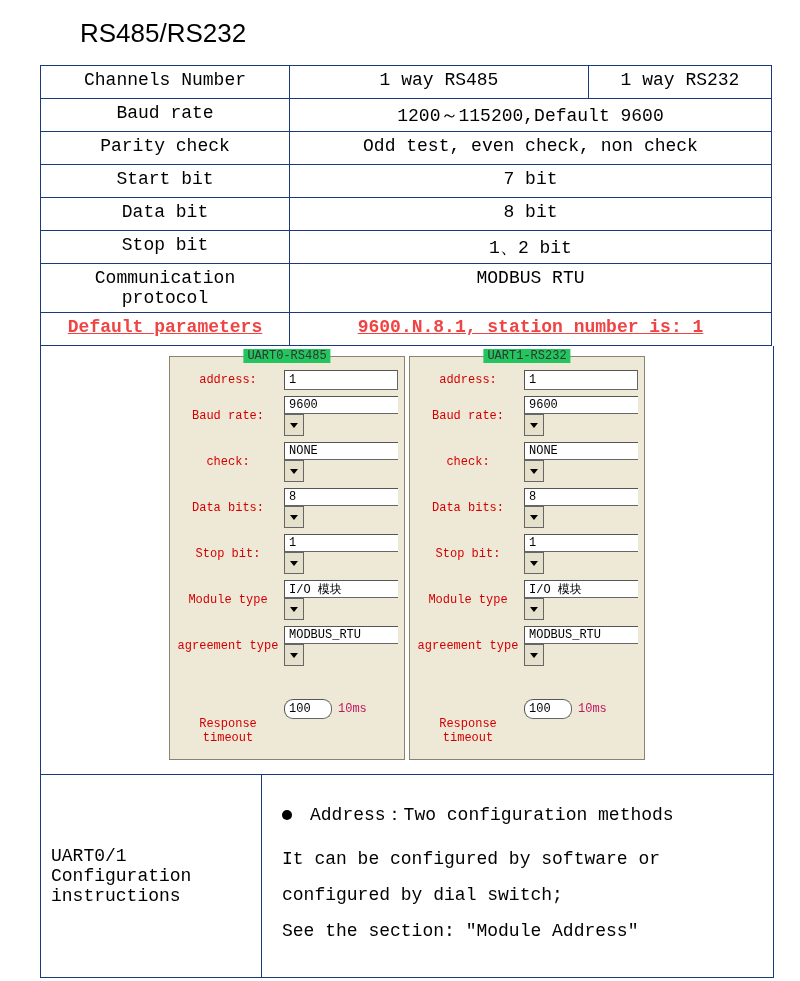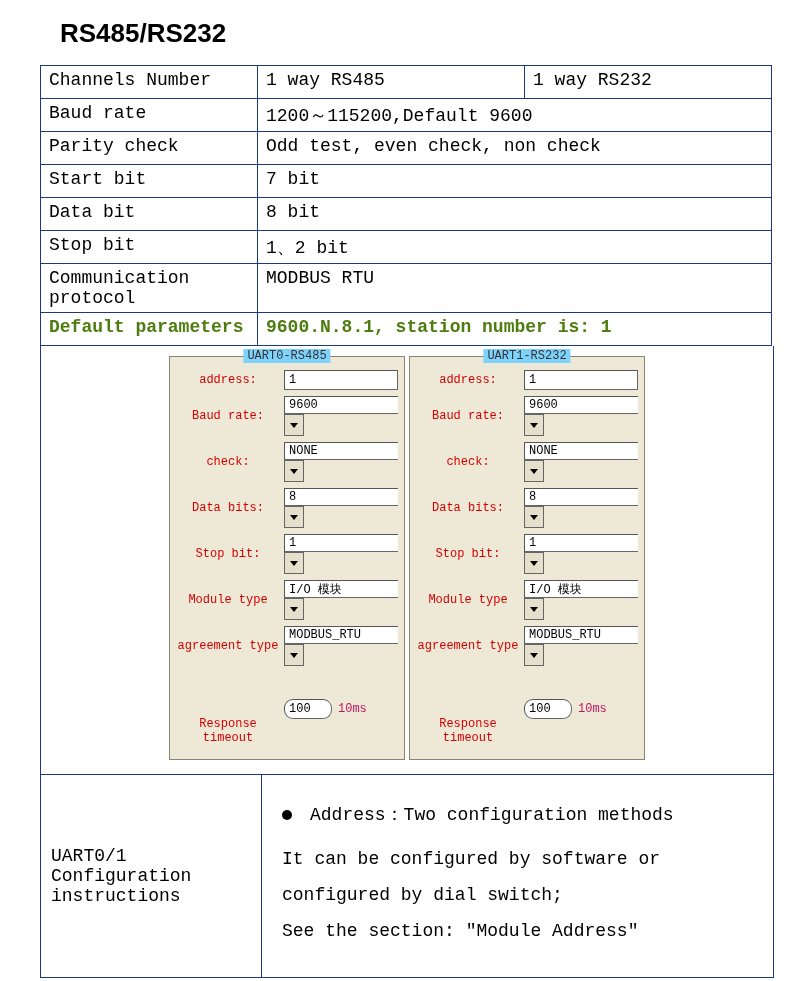--- a/index.html
+++ b/index.html
@@ -11,43 +11,45 @@
     color: #000;
     width: 800px;
   }
   .page {
     width: 800px;
     padding: 0;
   }
   .title {
     font-family: Arial, sans-serif;
     font-size: 26px;
-    font-weight: bold;
-    margin: 18px 0 16px 60px;
+    font-weight: normal;
+    margin: 18px 0 16px 80px;
   }
   
   table.spec {
     border-collapse: collapse;
     width: 732px;
     margin: 0 auto 0 40px;
     font-family: "Courier New", monospace;
     font-size: 18px;
   }
   table.spec td {
     border: 1px solid #1a3a7a;
-    padding: 4px 8px;
+    padding: 4px 24px;
     height: 24px;
     vertical-align: top;
+    text-align: center;
   }
   table.spec td.label {
     width: 200px;
   }
   table.spec .default-row td {
-    color: #4d7c0f;
+    color: #ef4444;
     font-weight: bold;
+    text-decoration: underline;
   }
   
   .panels-wrap {
     border-left: 1px solid #1a3a7a;
     border-right: 1px solid #1a3a7a;
     border-bottom: 1px solid #1a3a7a;
     width: 732px;
     margin-left: 40px;
     padding: 10px 0 14px 0;
   }
@@ -62,21 +64,21 @@
     width: 222px;
     padding: 6px 6px 8px 6px;
     position: relative;
   }
   .panel + .panel { margin-left: 4px; }
   .panel-title {
     position: absolute;
     top: -8px;
     left: 50%;
     transform: translateX(-50%);
-    background: #7dd3fc;
+    background: #22c55e;
     padding: 0 4px;
     font-family: "Courier New", monospace;
     font-size: 12px;
     color: #333;
   }
   .row {
     display: flex;
     align-items: center;
     margin: 6px 0;
   }

